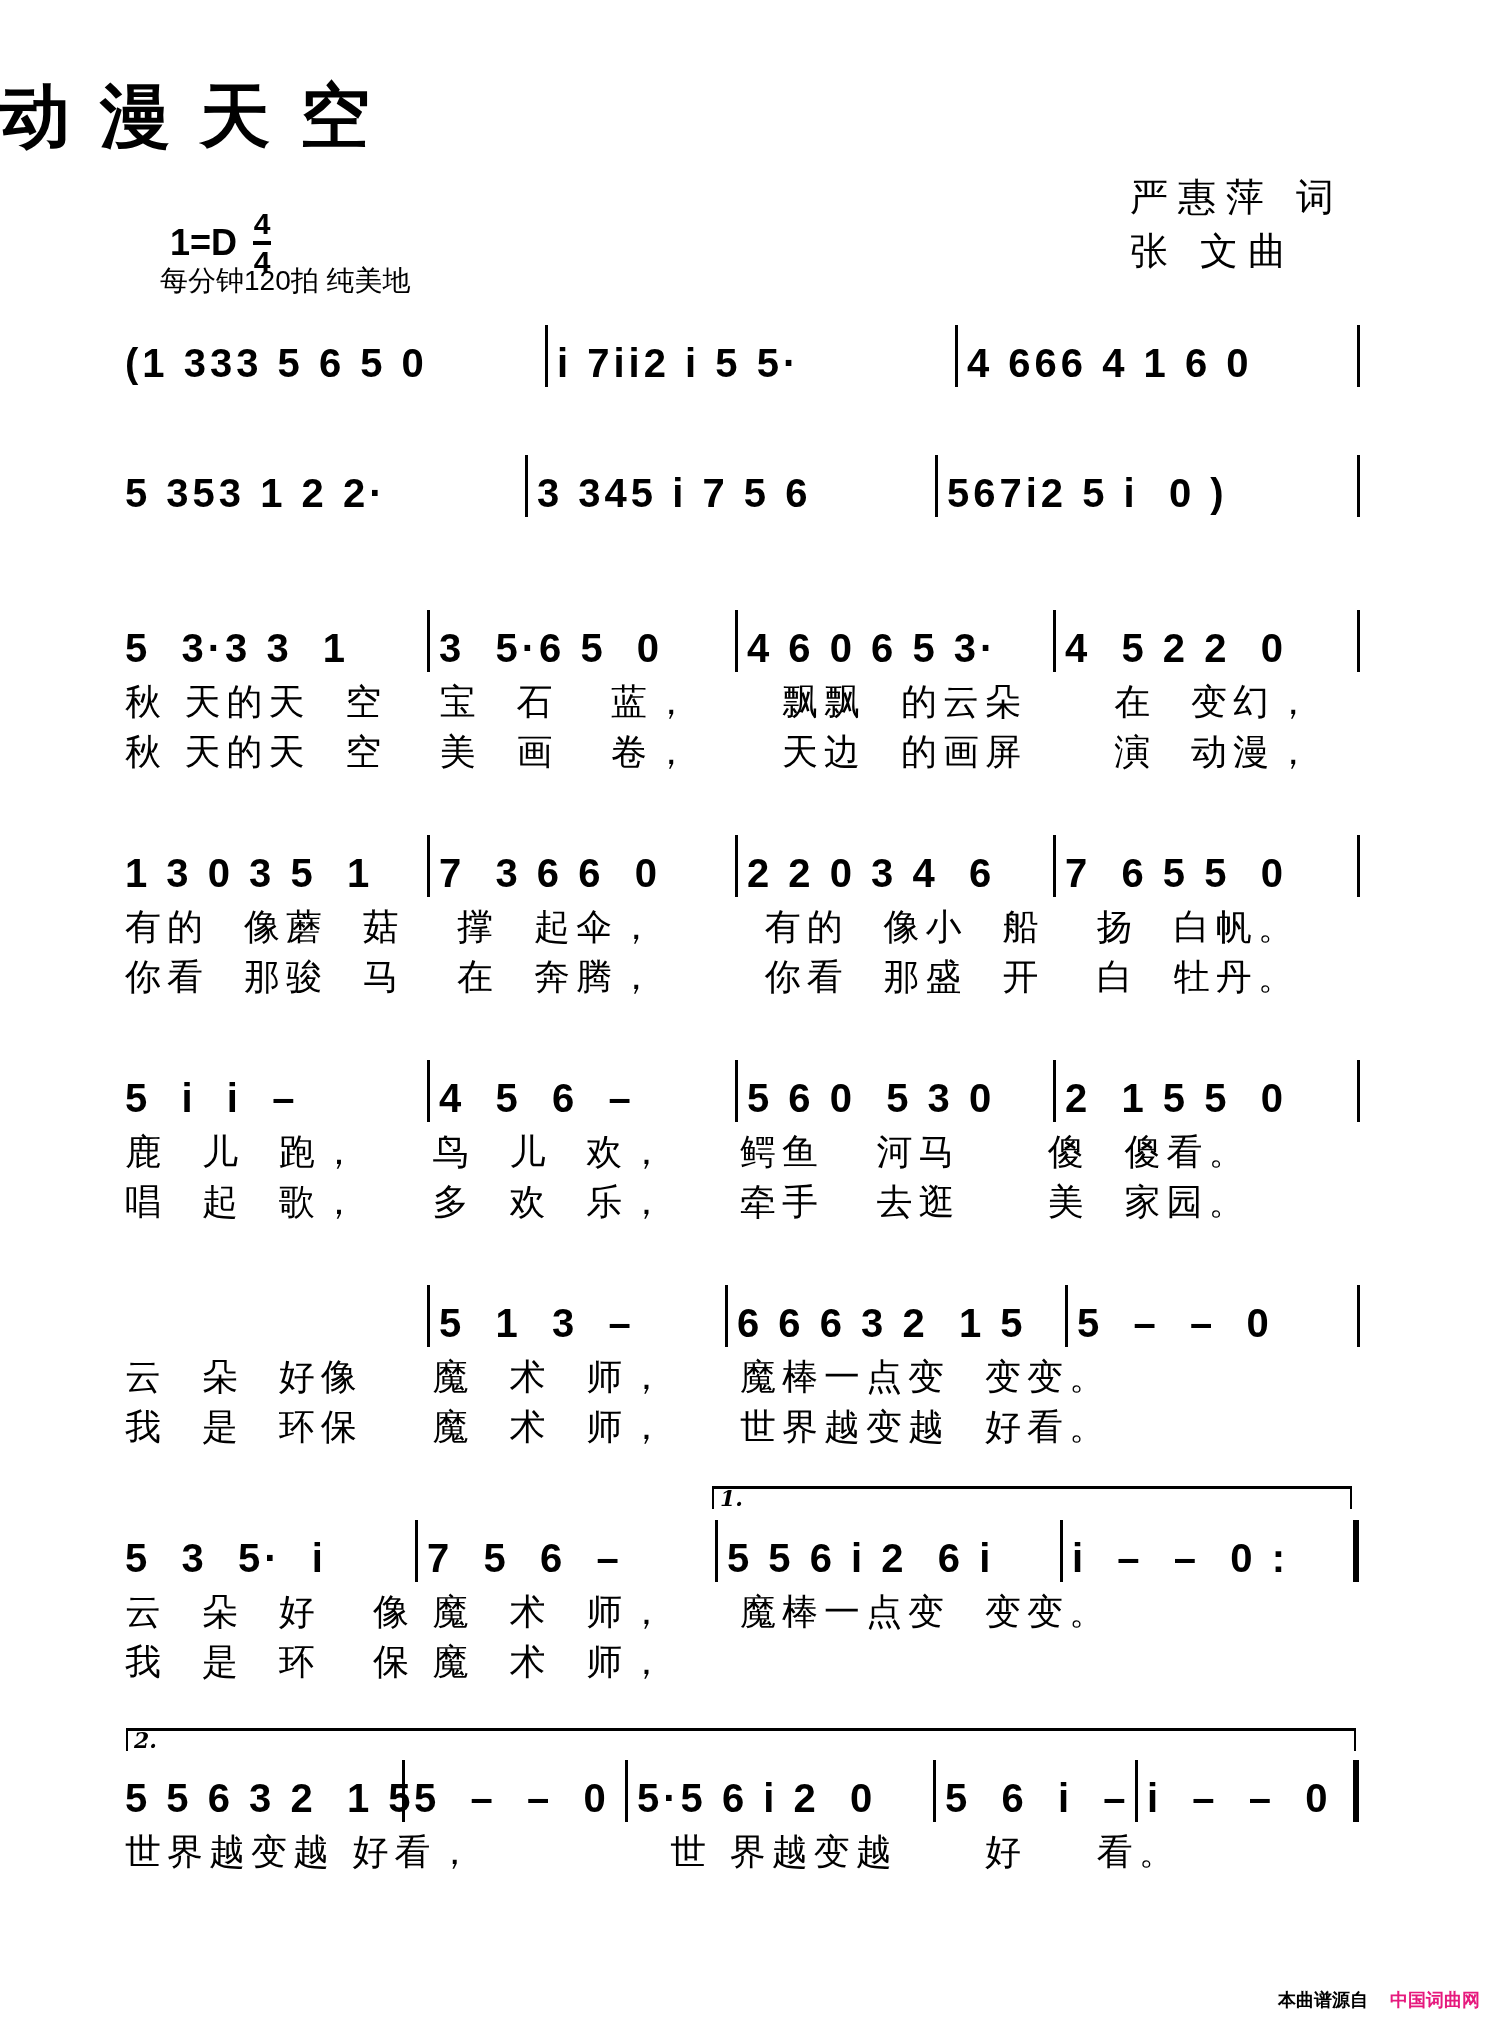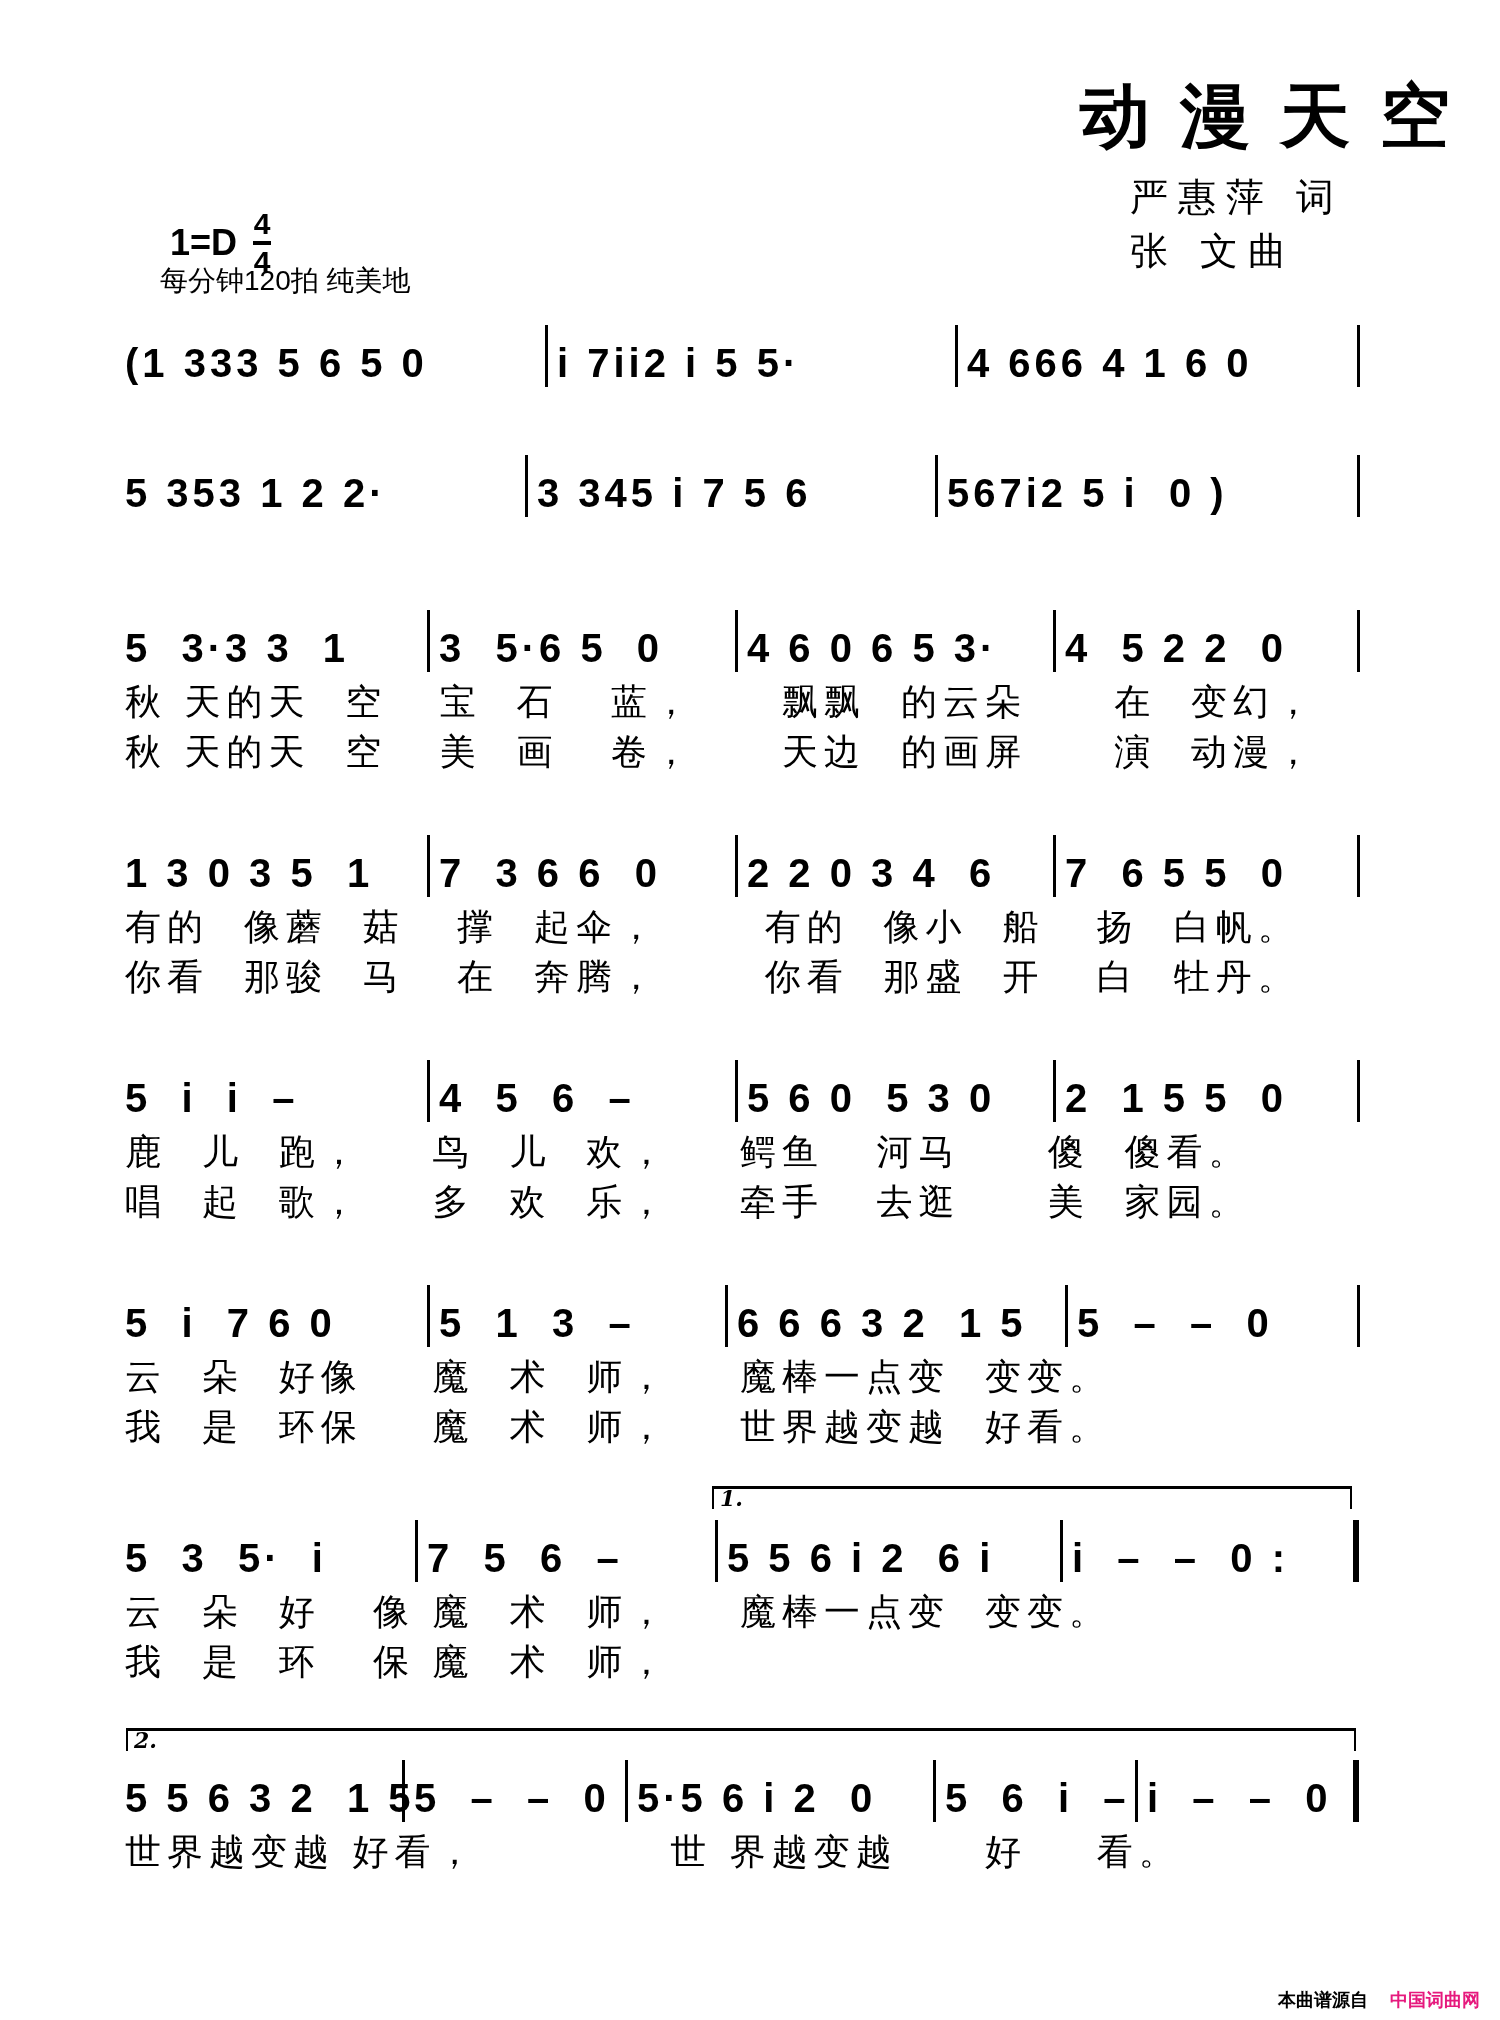--- a/index.html
+++ b/index.html
@@ -1,21 +1,21 @@
 <!DOCTYPE html>
 <html><head>
 <meta charset="utf-8">
 <style>
   html, body { margin: 0; padding: 0; background: #ffffff; }
   body {
     width: 1500px; height: 2020px; position: relative; overflow: hidden;
     font-family: "DejaVu Sans", sans-serif; color: #000;
   }
   .title {
-    position: absolute; top: 70px; left: 0; width: 1480px; text-align: right;
+    position: absolute; top: 70px; left: 0; width: 1480px; text-align: left;
     font-family: "DejaVu Serif", serif; font-size: 70px; font-weight: bold; letter-spacing: 30px;
   }
   .key { position: absolute; left: 170px; top: 185px; font-family: "Liberation Sans", sans-serif; font-size: 36px; font-weight: bold; display:flex; align-items:center;margin-top:24px; }
   .timesig { display:inline-flex; flex-direction:column; align-items:center; margin-left:16px; font-size:30px; line-height:30px; }
   .timesig .bar { width: 18px; height: 4px; background:#000; margin: 2px 0; }
   .tempo { position: absolute; left: 160px; top: 262px; font-size: 28px; font-family: "Liberation Sans", sans-serif; }
   .credits { position: absolute; left: 1130px; top: 170px; font-family: "DejaVu Serif", serif; font-size: 38px; line-height: 54px; letter-spacing: 10px; }
   .row { position: absolute; left: 125px; width: 1245px; }
   .notes {
     position: absolute; top: 0; left: 0; width: 100%; height: 60px;
@@ -116,21 +116,20 @@
     <span class="barline" style="left:928px"></span>
     <span class="measure" style="left:940px">2  1 5 5  0</span>
     <span class="barline" style="left:1232px"></span>
   </div>
   <div class="lyric" style="top:68px">鹿  儿  跑，    鸟  儿  欢，    鳄鱼   河马     傻  傻看。</div>
   <div class="lyric" style="top:118px">唱  起  歌，    多  欢  乐，    牵手   去逛     美  家园。</div>
 </div>
 
 <div class="row" style="top:1285px">
   <div class="notes">
-    <span class="measure" style="left:0">5  i  7 6 0</span>
     <span class="barline" style="left:302px"></span>
     <span class="measure" style="left:314px">5  1  3  –</span>
     <span class="barline" style="left:600px"></span>
     <span class="measure" style="left:612px">6 6 6 3 2  1 5</span>
     <span class="barline" style="left:940px"></span>
     <span class="measure" style="left:952px">5  –  –  0</span>
     <span class="barline" style="left:1232px"></span>
   </div>
   <div class="lyric" style="top:68px">云  朵  好像    魔  术  师，    魔棒一点变  变变。</div>
   <div class="lyric" style="top:118px">我  是  环保    魔  术  师，    世界越变越  好看。</div>

